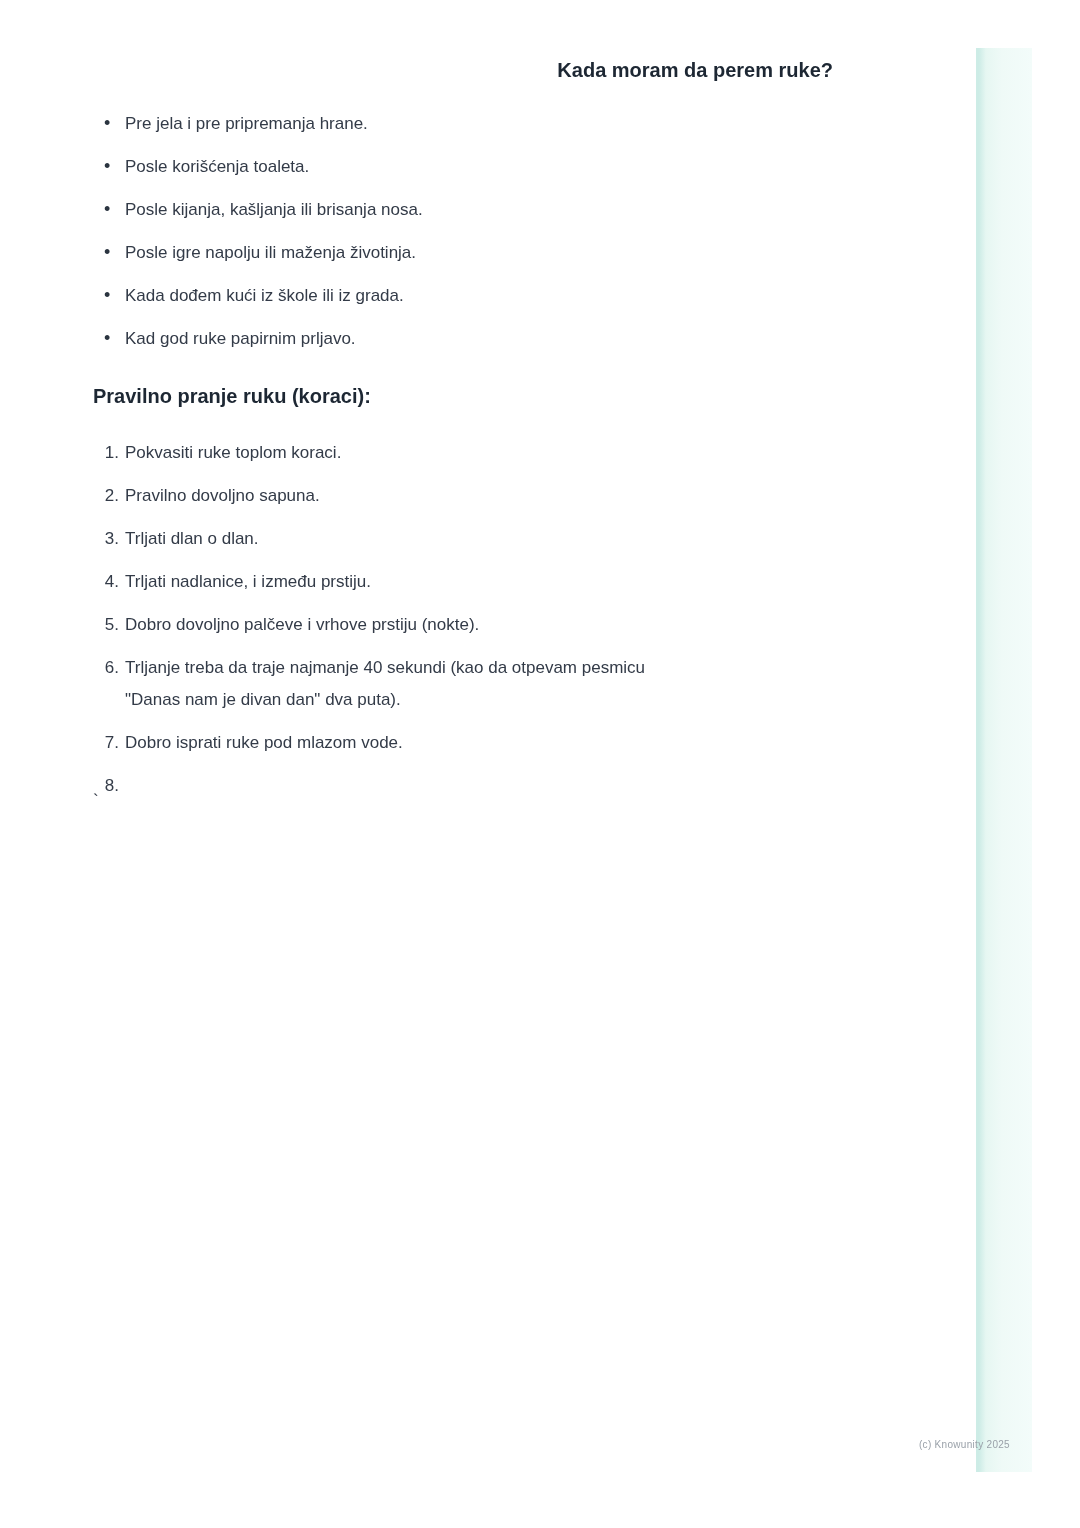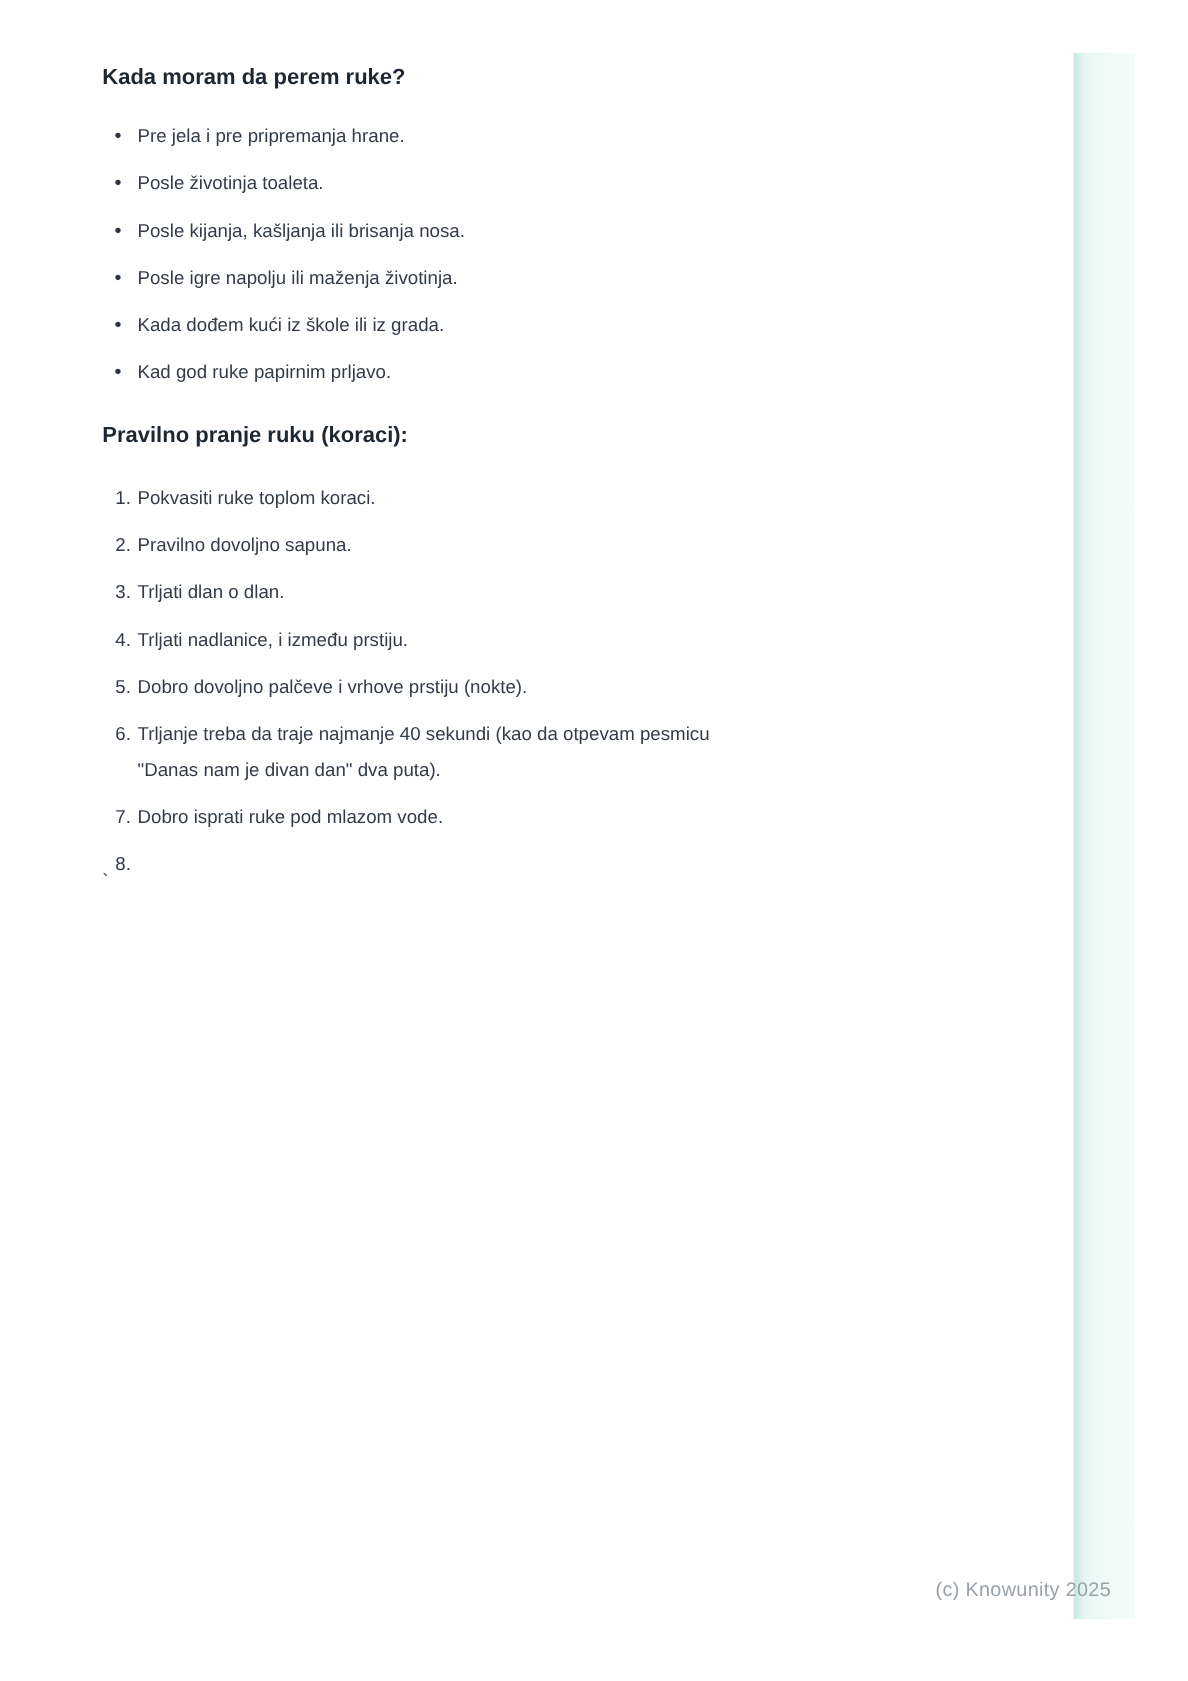--- a/index.html
+++ b/index.html
@@ -40,21 +40,21 @@
     line-height: 32px;
     z-index: 2;
   }
   h1.heading, h2.heading {
     font-size: 20px;
     line-height: 28px;
     font-weight: 700;
     color: #1d2733;
     margin: 0;
   }
-  h1.heading { margin-bottom: 24px; }
+  h1.heading { margin-bottom: 24px; text-align: right; }
   h2.heading { margin: 27px 0 27px 0; }
   ul.bullets, ol.steps {
     list-style: none;
     margin: 0;
     padding: 0 0 0 32px;
   }
   ul.bullets li, ol.steps li {
     position: relative;
     line-height: 32px;
   }
@@ -78,42 +78,42 @@
   p.trailing {
     margin: 26px 0 0 0;
     font-size: 17px;
     line-height: 32px;
     color: #333b48;
   }
   .footer {
     position: absolute;
     top: 1436px;
     right: 70px;
-    font-size: 18px;
+    font-size: 10px;
     line-height: 18px;
     color: #9aa1a9;
     letter-spacing: 0.3px;
     z-index: 3;
     text-align: right;
   }
 </style>
 </head>
 <body>
 
 <div class="page">
 
   <div class="accent-stripe"></div>
 
   <div class="content">
 
     <h1 class="heading">Kada moram da perem ruke?</h1>
 
     <ul class="bullets">
         <li><span class="marker">•</span><span class="txt">Pre jela i pre pripremanja hrane.</span></li>
-        <li><span class="marker">•</span><span class="txt">Posle životinja toaleta.</span></li>
+        <li><span class="marker">•</span><span class="txt">Posle korišćenja toaleta.</span></li>
         <li><span class="marker">•</span><span class="txt">Posle kijanja, kašljanja ili brisanja nosa.</span></li>
         <li><span class="marker">•</span><span class="txt">Posle igre napolju ili maženja životinja.</span></li>
         <li><span class="marker">•</span><span class="txt">Kada dođem kući iz škole ili iz grada.</span></li>
         <li><span class="marker">•</span><span class="txt">Kad god ruke papirnim prljavo.</span></li>
       </ul>
 
     <h2 class="heading">Pravilno pranje ruku (koraci):</h2>
 
     <ol class="steps">
         <li><span class="marker">1.</span><span class="txt">Pokvasiti ruke toplom koraci.</span></li>

